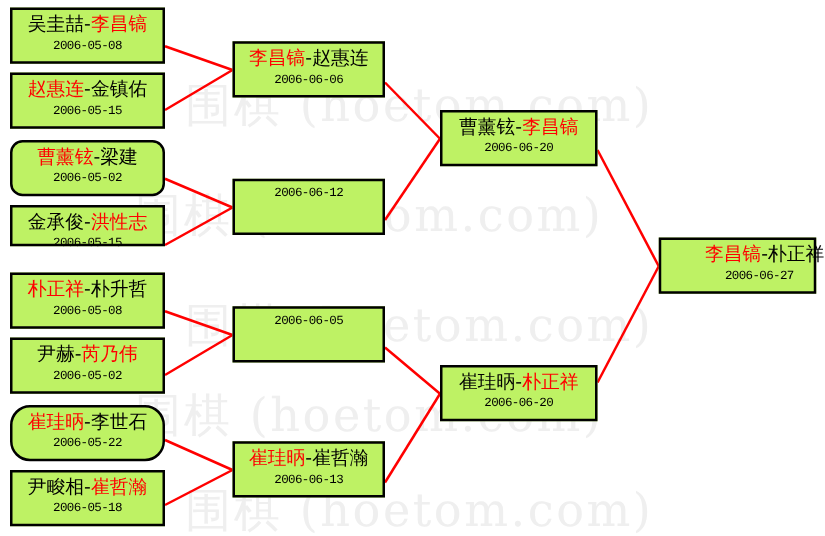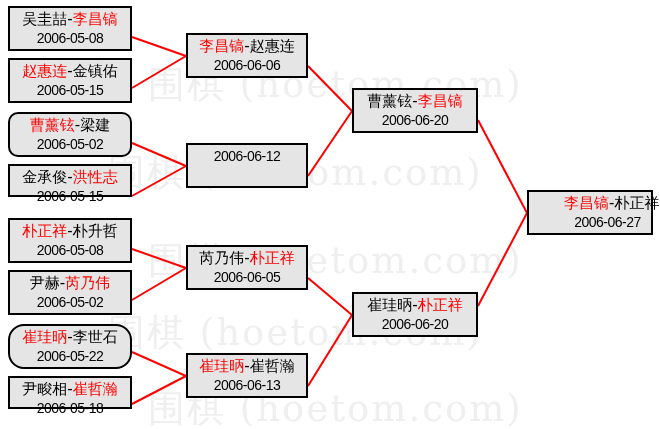--- a/index.html
+++ b/index.html
@@ -39,40 +39,40 @@
     left: 0; top: 0;
     width: 660px; height: 429px;
     z-index: 1;
     pointer-events: none;
   }
 
   
   .match {
     position: absolute;
     box-sizing: border-box;
-    background: #e5e5e5;
+    background: #bef264;
     border: 2px solid #000000;
     z-index: 2;
     text-align: center;
     padding-top: 2px;
   }
   .players {
     font-size: 15px;
     line-height: 19px;
     color: #000000;
     white-space: nowrap;
   }
   .players .w { color: #ff0000; }
   .players .l { color: #000000; }
   .players .dash { color: #000000; }
   .date {
-    font-size: 14px;
+    font-size: 10px;
     line-height: 18px;
     color: #000000;
-    font-family: Liberation Sans, sans-serif;
+    font-family: Liberation Mono, monospace;
     letter-spacing: -0.5px;
   }
 </style>
 </head>
 <body>
 
 <div id="stage">
 
   <div id="watermark">
       <div class="wm-row" style="left: 148px; top: 60px;">围棋 (hoetom.com)</div>
@@ -121,33 +121,32 @@
         <div class="date">2006-05-08</div>
       </div>
       <div class="match" style="left: 8px; top: 270px; width: 124px; height: 45px;">
         <div class="players"><span class="l">尹赫</span><span class="dash">-</span><span class="w">芮乃伟</span></div>
         <div class="date">2006-05-02</div>
       </div>
       <div class="match" style="left: 8px; top: 324px; width: 124px; height: 45px; border-radius: 16px;">
         <div class="players"><span class="w">崔珪昞</span><span class="dash">-</span><span class="l">李世石</span></div>
         <div class="date">2006-05-22</div>
       </div>
-      <div class="match" style="left: 8px; top: 376px; width: 124px; height: 33px;">
+      <div class="match" style="left: 8px; top: 376px; width: 124px; height: 45px;">
         <div class="players"><span class="l">尹畯相</span><span class="dash">-</span><span class="w">崔哲瀚</span></div>
         <div class="date">2006-05-18</div>
       </div>
       <div class="match" style="left: 186px; top: 33px; width: 122px; height: 45px;">
         <div class="players"><span class="w">李昌镐</span><span class="dash">-</span><span class="l">赵惠连</span></div>
         <div class="date">2006-06-06</div>
       </div>
       <div class="match" style="left: 186px; top: 143px; width: 122px; height: 45px;">
         <div class="date">2006-06-12</div>
       </div>
       <div class="match" style="left: 186px; top: 245px; width: 122px; height: 45px;">
-        <div class="players"><span class="l">芮乃伟</span><span class="dash">-</span><span class="w">朴正祥</span></div>
         <div class="date">2006-06-05</div>
       </div>
       <div class="match" style="left: 186px; top: 353px; width: 122px; height: 45px;">
         <div class="players"><span class="w">崔珪昞</span><span class="dash">-</span><span class="l">崔哲瀚</span></div>
         <div class="date">2006-06-13</div>
       </div>
       <div class="match" style="left: 352px; top: 88px; width: 126px; height: 45px; text-align: center;">
         <div class="players"><span class="l">曹薰铉</span><span class="dash">-</span><span class="w">李昌镐</span></div>
         <div class="date">2006-06-20</div>
       </div>

